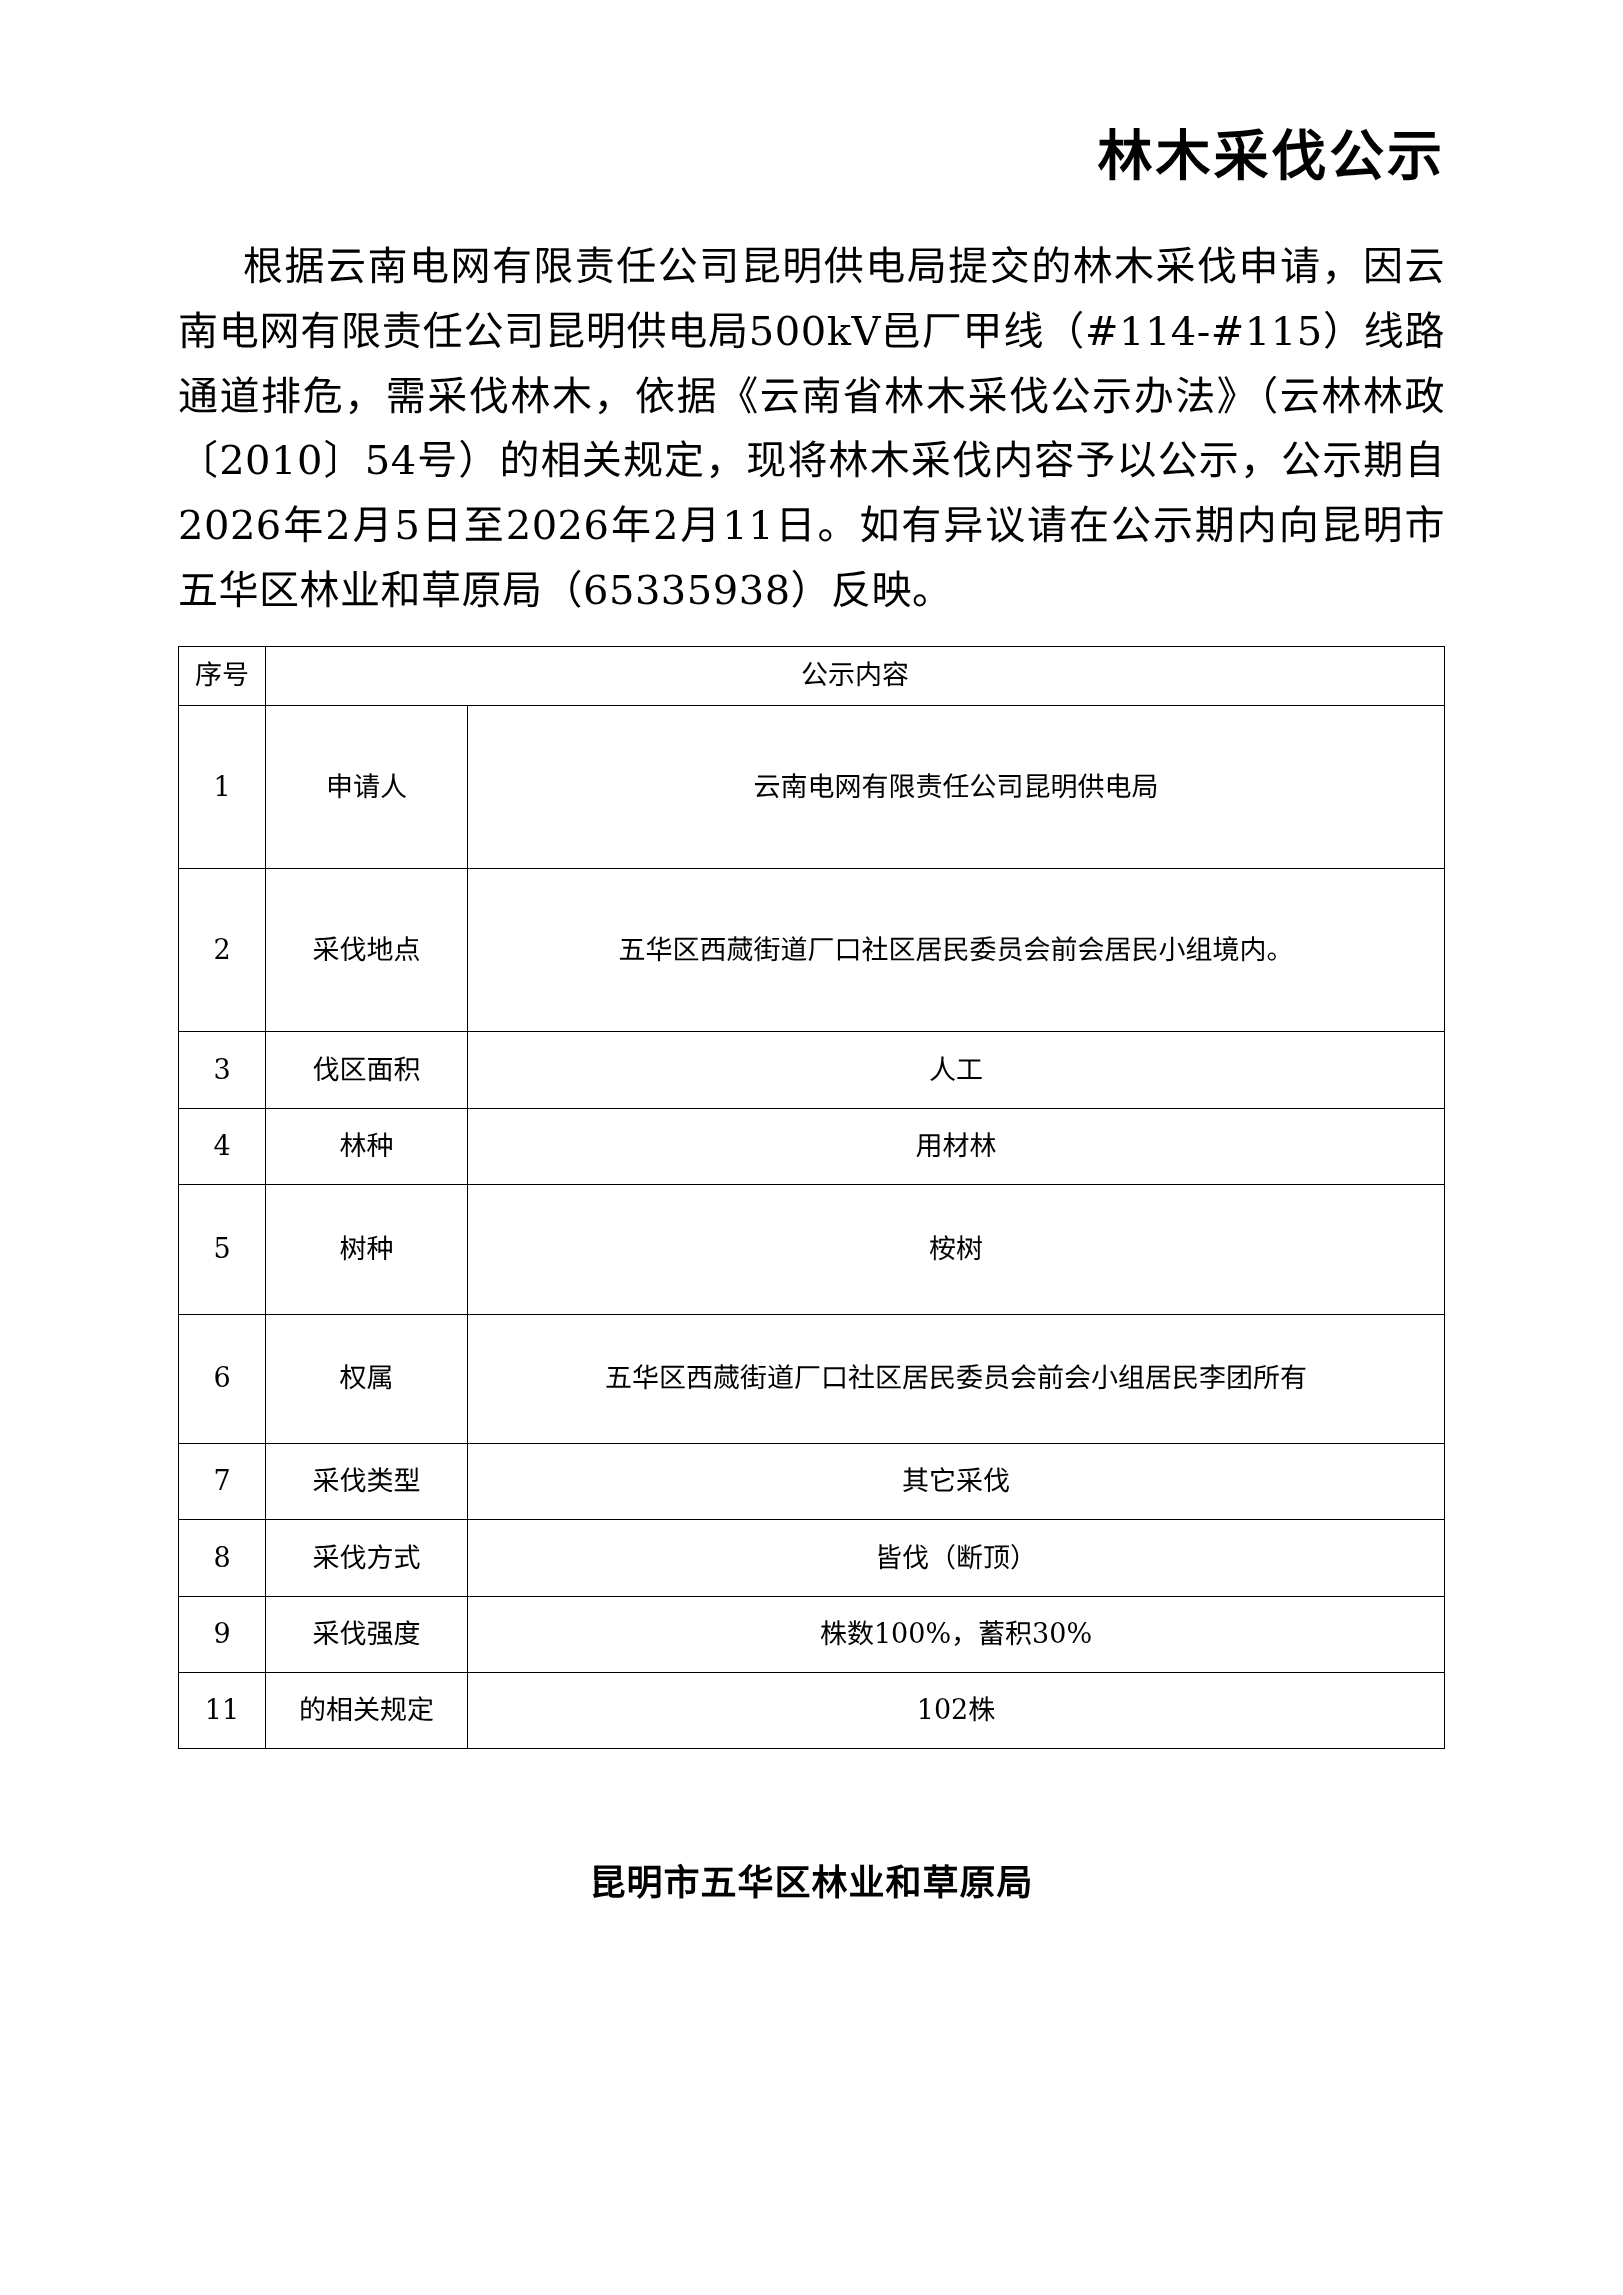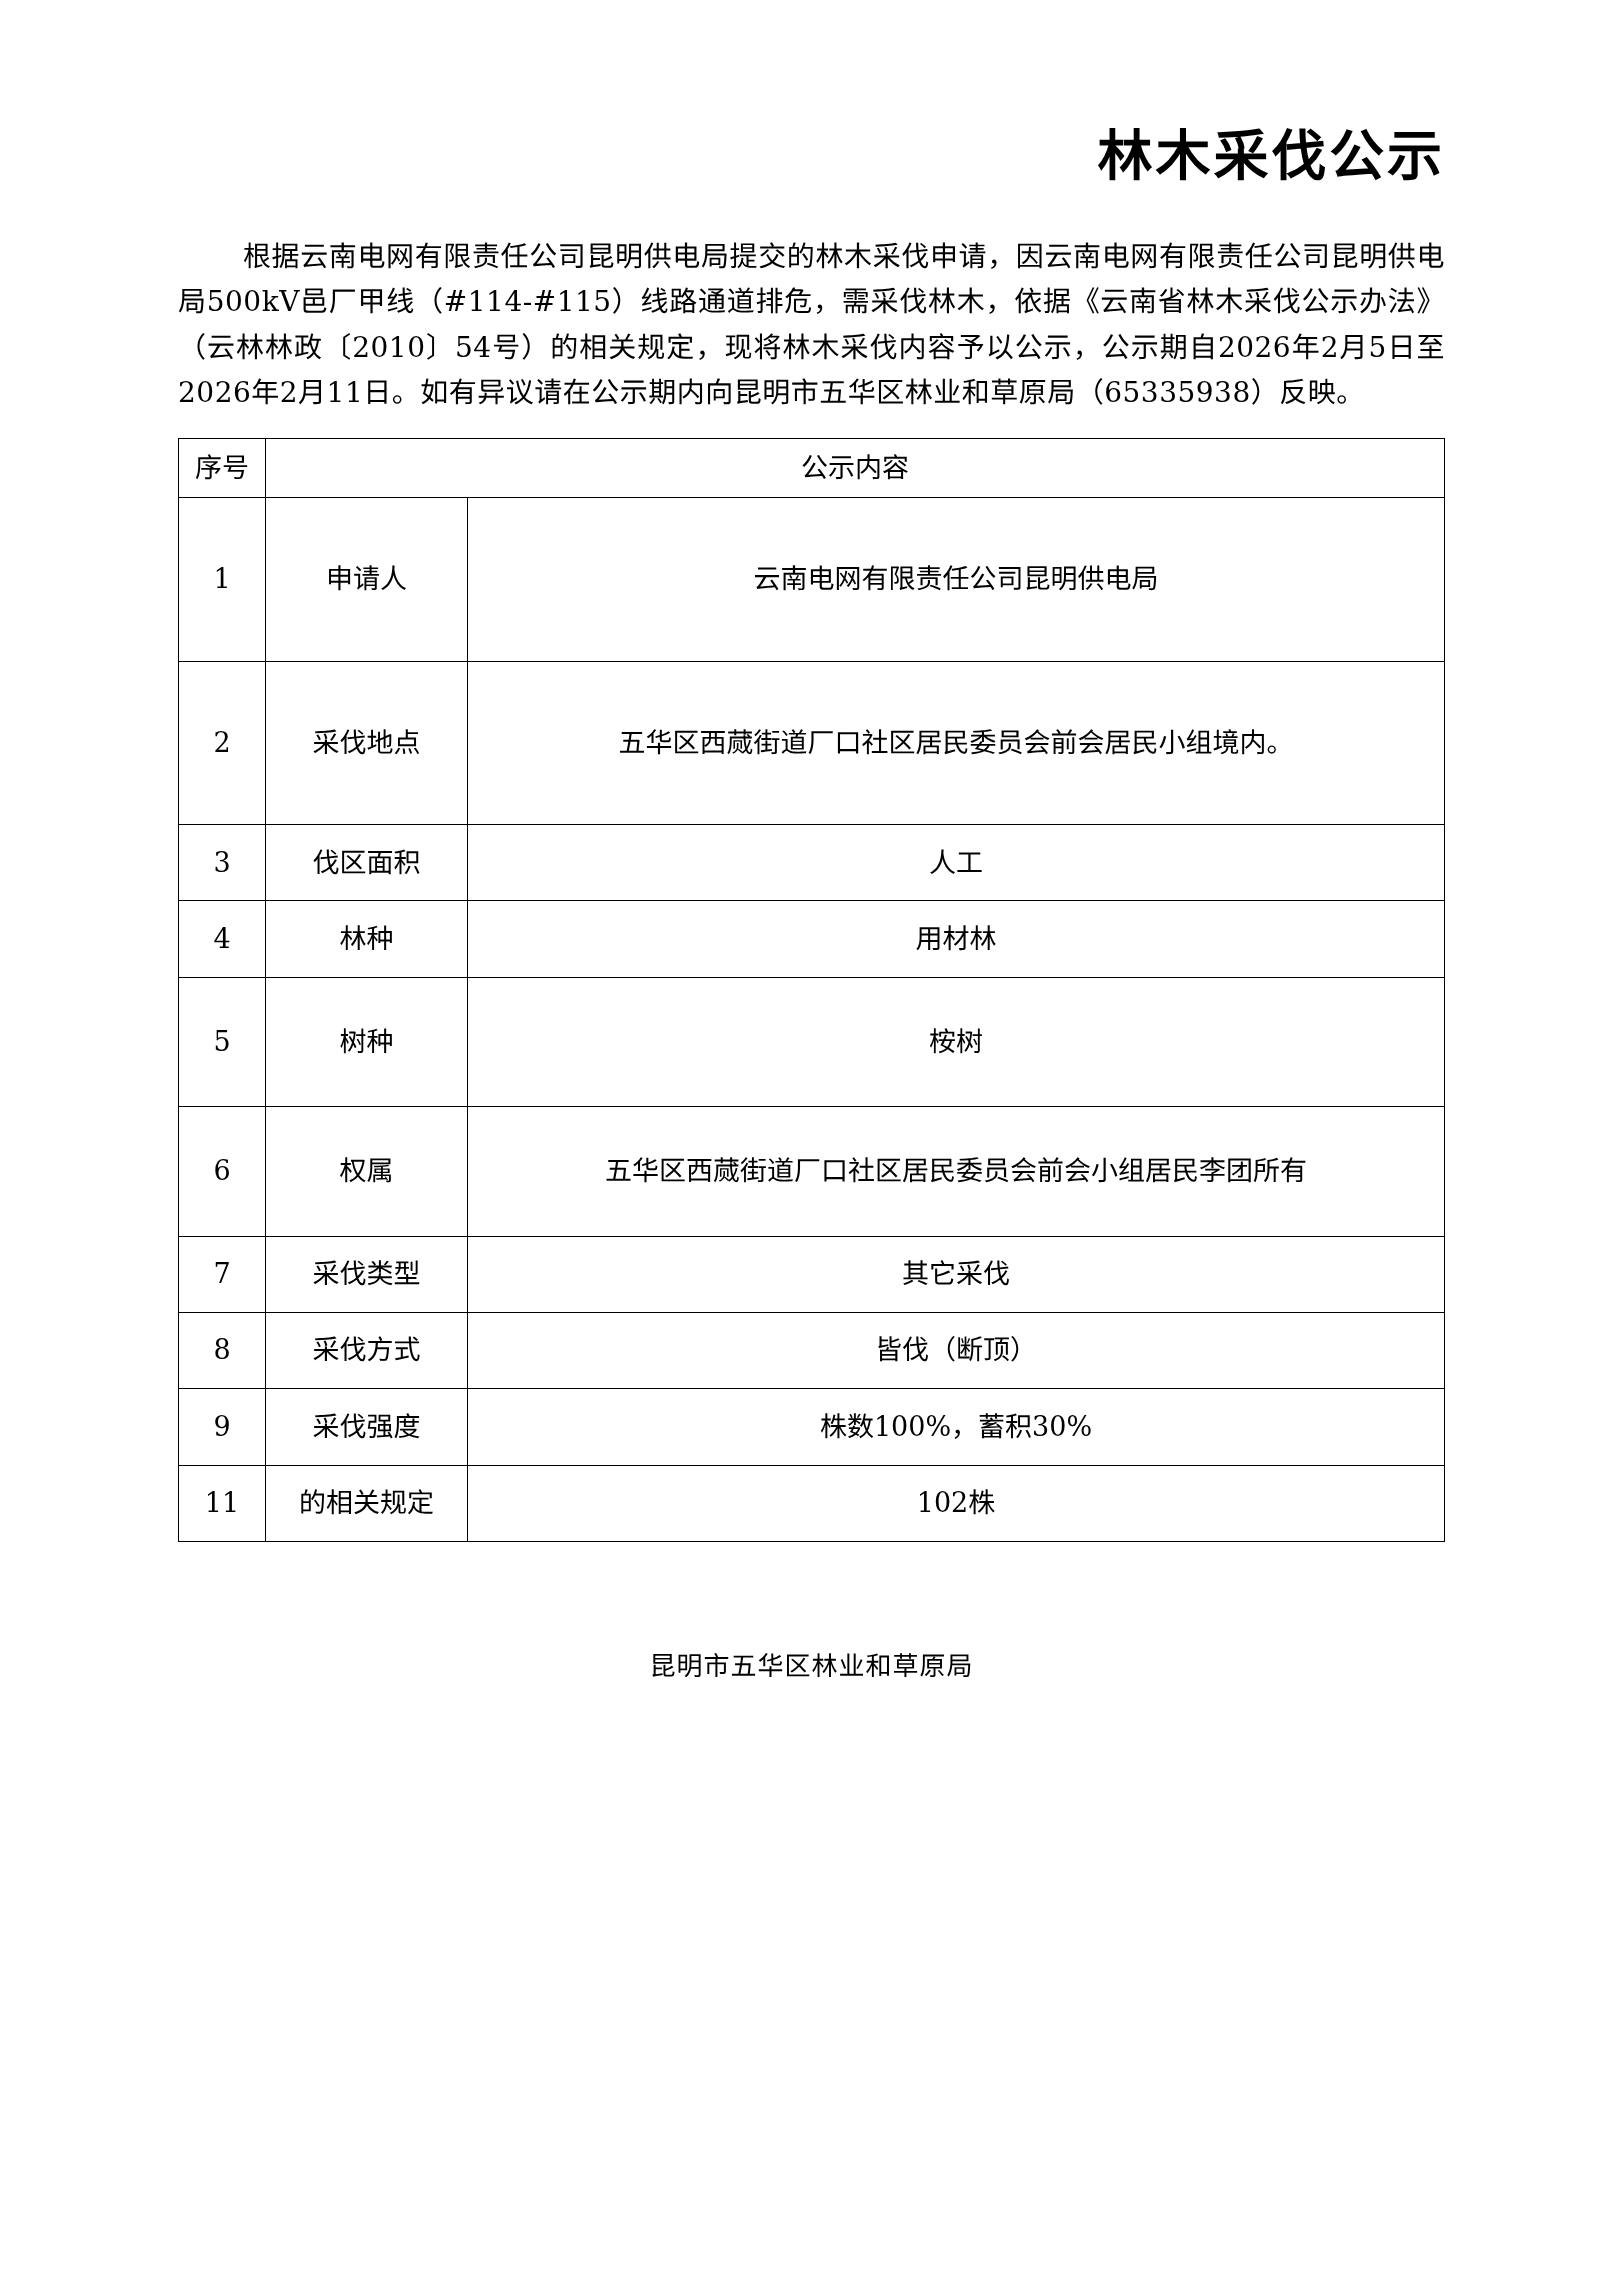--- a/index.html
+++ b/index.html
@@ -22,21 +22,21 @@
   }
   .doc-title {
     text-align: right;
     font-size: 55px;
     font-weight: bold;
     letter-spacing: 2.9px;
     margin: 29px 0 43px 0;
     font-family: "DejaVu Serif", "Liberation Serif", serif;
   }
   .intro {
-    font-size: 28px;
+    font-size: 40px;
     line-height: 1.62;
     text-align: justify;
     text-justify: inter-ideograph;
     text-indent: 65px;
     margin-bottom: 23px;
     letter-spacing: 0.5px;
   }
   table.notice {
     border-collapse: collapse;
     width: 100%;
@@ -63,22 +63,23 @@
     padding: 13.5px 4.8px;
   }
   .row-tall td { height: 145px; }
   .row-medium td { height: 111px; }
   .row-short td { height: 58px; }
   .val-big { font-size: 32px; }
   .val-mid { font-size: 28px; }
   .sign {
     margin-top: 101px;
     text-align: center;
-    font-size: 26px;
+    font-size: 36px;
     line-height: 1.8;
+    font-weight: bold;
   }
   .sign div { letter-spacing: 1px; }
 </style>
 </head>
 <body>
 
 <div class="page">
 
   <div class="doc-title">林木采伐公示</div>
 

